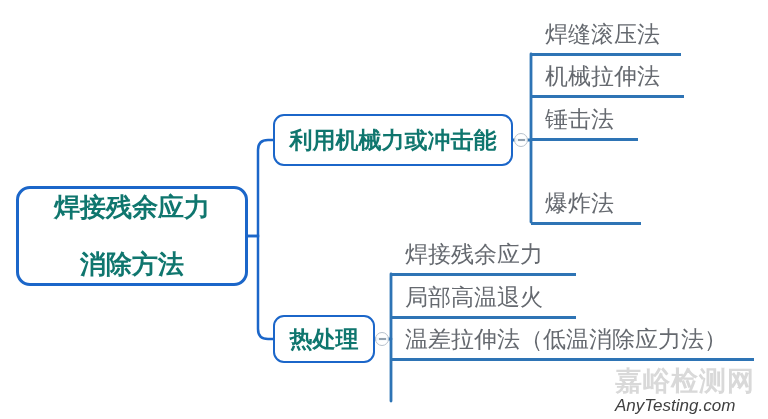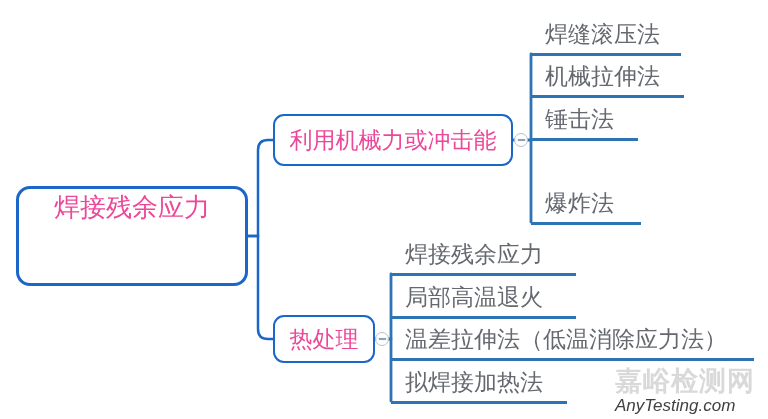--- a/index.html
+++ b/index.html
@@ -5,22 +5,22 @@
   html,body { margin:0; padding:0; background:#ffffff; }
   .canvas {
     position:relative; width:768px; height:419px; overflow:hidden;
     background:#ffffff; font-family:"Liberation Sans", sans-serif;
   }
   .canvas svg { position:absolute; left:0; top:0; z-index:1; }
 
   .node {
     position:absolute; box-sizing:border-box; z-index:3;
     border:2.5px solid #1b66c9; border-radius:11px; background:#ffffff;
-    color:#ec4899; display:flex; align-items:center; justify-content:center;
-    white-space:nowrap; cursor:pointer;
+    color:#0f766e; display:flex; align-items:center; justify-content:center;
+    white-space:nowrap; cursor:pointer;font-weight:bold;
   }
   .root {
     left:16px; top:186px; width:232px; height:100px;
     border-width:3px; border-radius:14px; font-size:26px;
     flex-direction:column; line-height:37px; text-align:center;justify-content:space-between;
   }
   .b1 { left:273px; top:114px; width:240px; height:52px; font-size:23px; }
   .b2 { left:273px; top:315px; width:102px; height:48px; font-size:23px; }
 
   .leaf {
@@ -65,35 +65,35 @@
     <g fill="none" stroke="#2e74b5" stroke-width="2.8" stroke-linecap="round">
       <path d="M512 140 H531"></path>
       <path d="M531 54 V222"></path>
       <path d="M374 339 H391"></path>
       <path d="M391 274 V401"></path>
     </g>
   </svg>
 
   <div class="node root">
     <div>焊接残余应力</div>
+    <div>消除方法</div>
   </div>
 
   <div class="node b1">利用机械力或冲击能</div>
   <div class="node b2">热处理</div>
 
   <div class="toggle t1">
     <span class="minus"></span>
   </div>
   <div class="toggle t2">
     <span class="minus"></span>
   </div>
 
   <div class="leaf" style="left:531px; top:20px;  width:150px;">焊缝滚压法</div>
   <div class="leaf" style="left:531px; top:62px;  width:153px;">机械拉伸法</div>
   <div class="leaf" style="left:531px; top:105px; width:107px;">锤击法</div>
   <div class="leaf" style="left:531px; top:189px; width:110px;">爆炸法</div>
 
   <div class="leaf" style="left:391px; top:240px; width:185px;">焊接残余应力</div>
   <div class="leaf" style="left:391px; top:283px; width:185px;">局部高温退火</div>
   <div class="leaf" style="left:391px; top:325px; width:363px;">温差拉伸法（低温消除应力法）</div>
-  <div class="leaf" style="left:391px; top:368px; width:176px;">拟焊接加热法</div>
 
 </div>
 
 </body></html>

